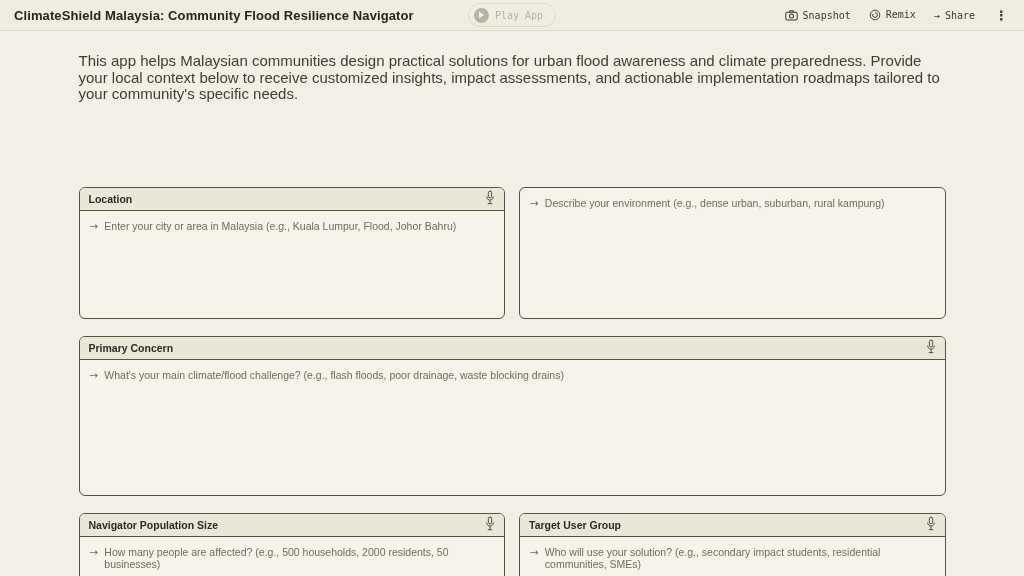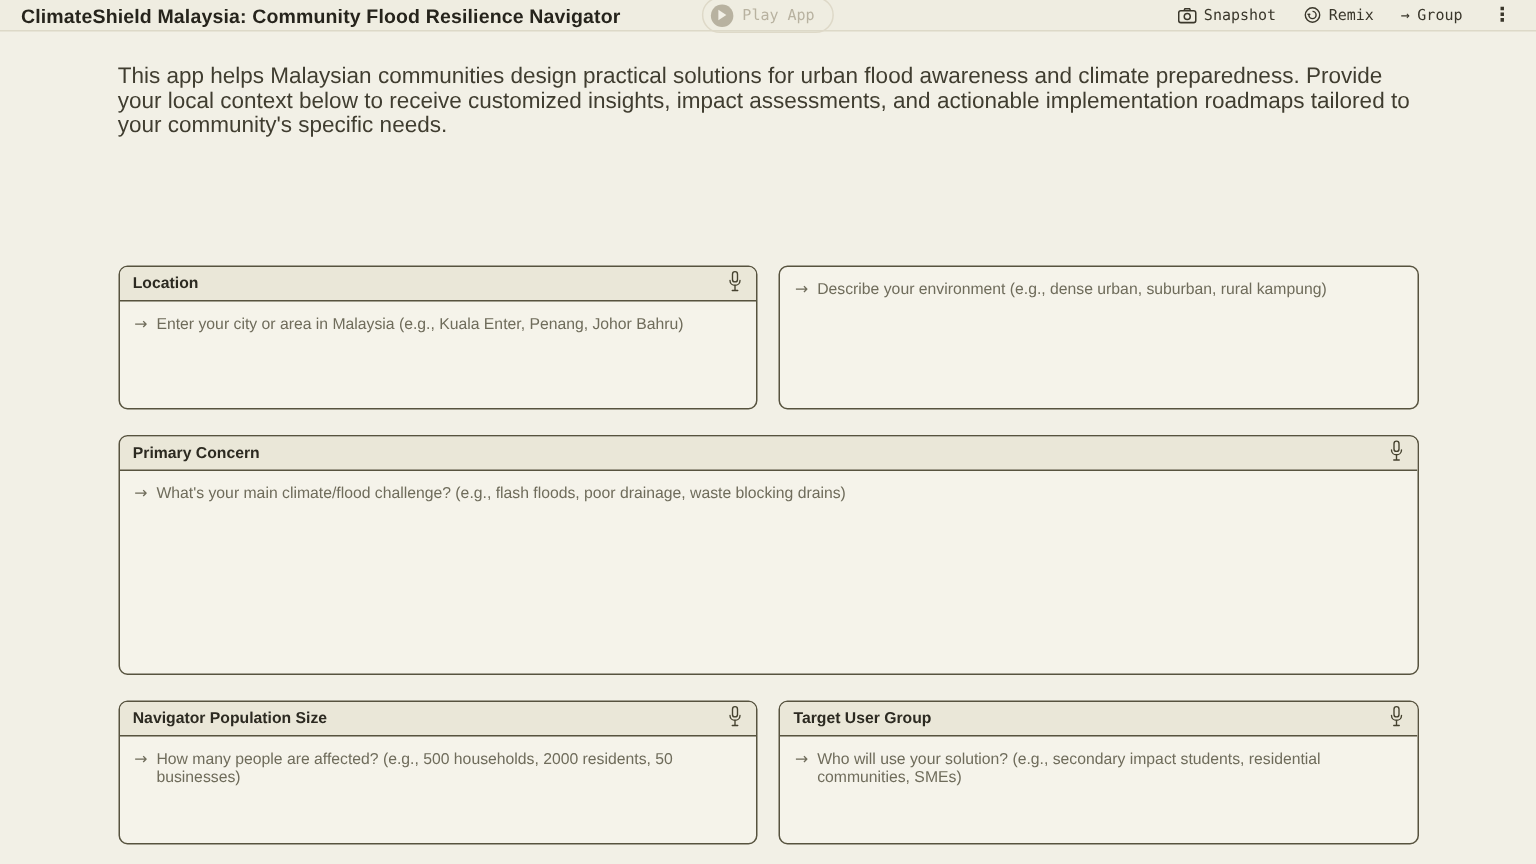--- a/index.html
+++ b/index.html
@@ -20,21 +20,21 @@
   html,body{width:1024px;height:576px;}
   body{
     background:var(--page-bg);
     font-family:"Liberation Sans", sans-serif;
     overflow:hidden;
     position:relative;
   }
   
   .topbar{
     position:relative;
-    height:21px;
+    height:31px;
     background:var(--topbar-bg);
     border-bottom:1px solid var(--divider);
     display:flex;
     align-items:center;
     justify-content:space-between;
     padding:0 14px;
   }
   .app-title{
     font-size:13px;
     font-weight:700;
@@ -66,21 +66,21 @@
   }
   .topbar-actions{
     display:flex;
     align-items:center;
     gap:18px;
     font-family:"DejaVu Sans Mono", monospace;
     font-size:10px;
     color:var(--icon-ink);
   }
   .tb-btn{
-    display:flex;align-items:center;gap:5px;
+    display:flex;gap:5px;
     background:none;border:none;color:inherit;
     font:inherit;cursor:pointer;
   }
   .tb-btn svg{display:block;}
   .kebab{
     background:none;border:none;cursor:pointer;
     font-size:13px;font-weight:700;color:var(--icon-ink);
     line-height:1;padding:0 2px;
     font-family:"DejaVu Sans", sans-serif;
   }
@@ -103,21 +103,21 @@
   }
   
   .form-grid{
     margin-top:84px;
     display:grid;
     grid-template-columns:1fr 1fr;
     column-gap:14px;
     row-gap:17px;
   }
   .card{
-    height:96px;
+    height:132px;
     border:1px solid var(--card-border);
     border-radius:6px;
     background:var(--card-body-bg);
     display:flex;
     flex-direction:column;
     overflow:hidden;
   }
   .card.full{grid-column:1 / -1;height:160px;}
   .card-header{
     height:23px;
@@ -182,21 +182,21 @@
         <svg width="12" height="12" viewBox="0 0 14 14" fill="none" stroke="#3a372b" stroke-width="1.1">
           <circle cx="7" cy="7" r="5.6"></circle>
           <path d="M7 4.2 a2.8 2.8 0 1 1 -2.8 2.8 M4.2 7 l-1 -1 m1 1 l1 -1"></path>
         </svg>
       </span>
       <span>Remix</span>
     </button>
 
     <button class="tb-btn">
       <span>→</span>
-      <span>Group</span>
+      <span>Share</span>
     </button>
 
     <button class="kebab">⋮</button>
   </div>
 </header>
 
 <main class="main">
   <section>
     <p class="intro-desc">This app helps Malaysian communities design practical solutions for urban flood awareness and climate preparedness. Provide your local context below to receive customized insights, impact assessments, and actionable implementation roadmaps tailored to your community's specific needs.</p>
   </section>
@@ -211,21 +211,21 @@
             <svg width="10" height="15" viewBox="0 0 12 17" fill="none" stroke="currentColor" stroke-width="1.1" stroke-linecap="round">
               <rect x="4" y="0.8" width="4" height="8.2" rx="2"></rect>
               <path d="M2 7.8 C2 13, 10 13, 10 7.8"></path>
               <path d="M6 12.2 V15.6 M3.8 15.9 H8.2"></path>
             </svg>
           </span>
         </button>
       </div>
       <div class="card-body">
         <span class="ph-arrow">→</span>
-        <span>Enter your city or area in Malaysia (e.g., Kuala Enter, Penang, Johor Bahru)</span>
+        <span>Enter your city or area in Malaysia (e.g., Kuala Lumpur, Flood, Johor Bahru)</span>
       </div>
     </div>
 
     <div class="card">
       <div class="card-body">
         <span class="ph-arrow">→</span>
         <span>Describe your environment (e.g., dense urban, suburban, rural kampung)</span>
       </div>
     </div>
 

